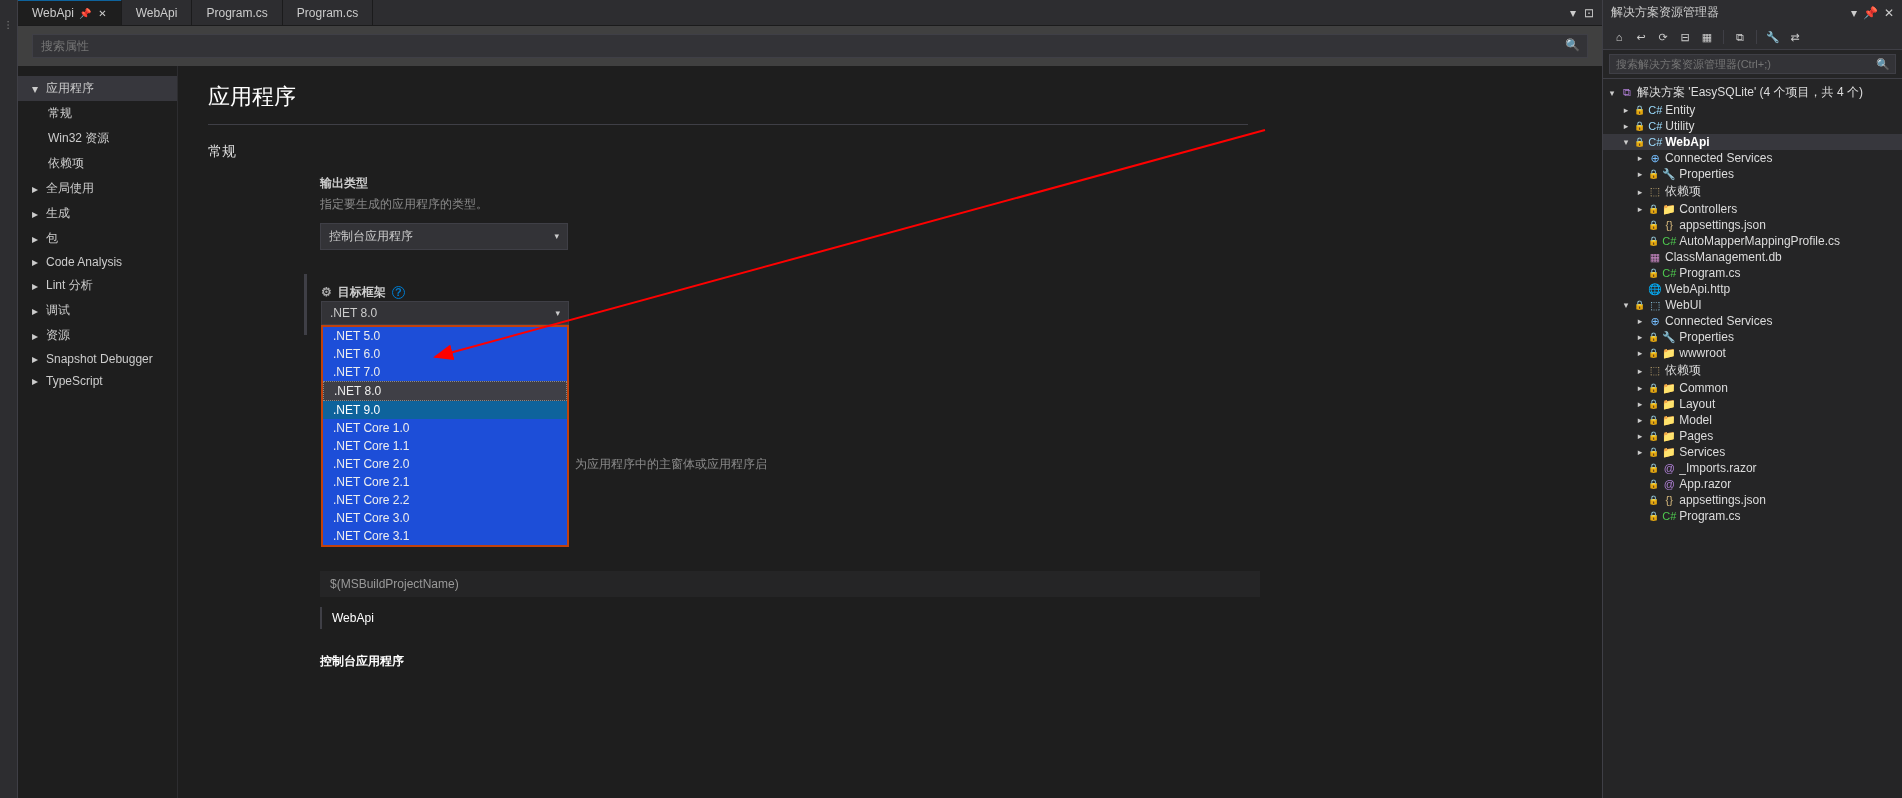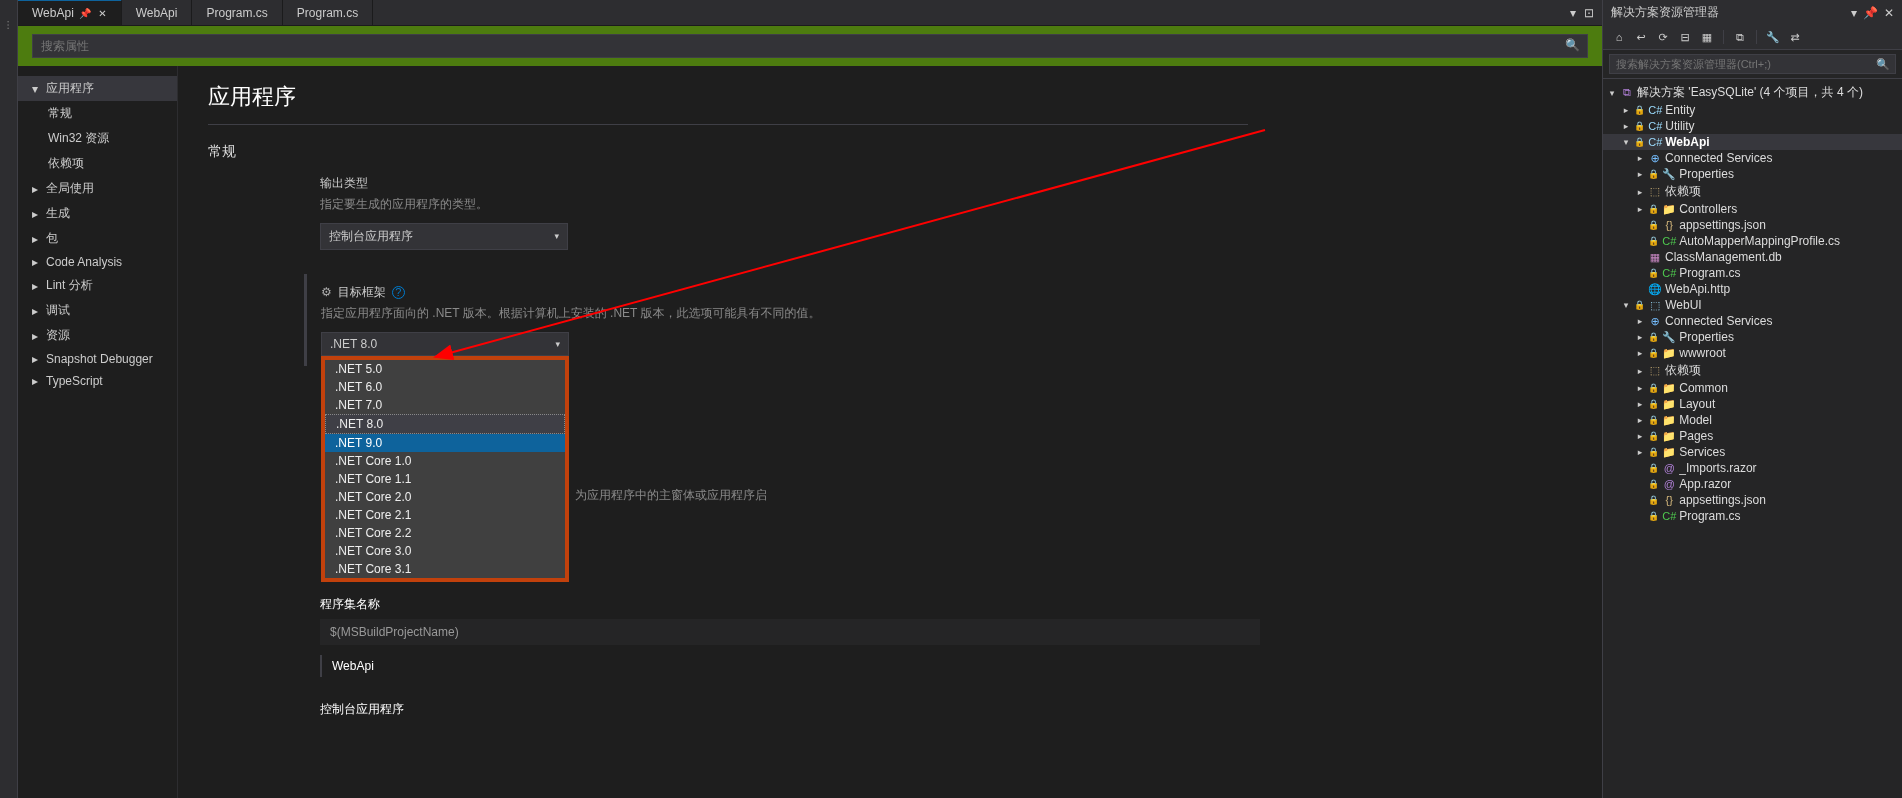--- a/index.html
+++ b/index.html
@@ -9,47 +9,47 @@
 .left-rail .v { writing-mode:vertical-rl; color:#888; font-size:10px; }
 .main { flex:1; display:flex; flex-direction:column; }
 .tabs { display:flex; background:#2d2d30; height:26px; border-bottom:1px solid #1b1b1c; align-items:stretch; }
 .tab { padding:0 14px; display:flex; align-items:center; color:#aaa; cursor:pointer; border-right:1px solid #1b1b1c; gap:6px; }
 .tab.active { background:#1e1e1e; color:#fff; border-top:2px solid #0e639c; margin-top:-1px; }
 .tab .x { color:#888; font-size:10px; }
 .tab.active .x { color:#ccc }
 .tab-spacer { flex:1 }
 .tab-icons { display:flex; align-items:center; padding-right:8px; gap:8px; color:#aaa; }
 .tab-icons span { cursor:pointer; }
-.search-row { padding:8px 14px; background:#4d7c0f; }
+.search-row { padding:8px 14px; background:#404040; }
 .search-input { width:100%; background:#333337; border:1px solid #3f3f46; color:#ccc; padding:4px 26px 4px 8px; outline:none; }
 .search-wrap { position:relative; }
 .search-wrap .mag { position:absolute; right:8px; top:4px; color:#ccc; }
 .content { display:flex; flex:1; overflow:hidden; }
 .sidebar { width:160px; padding:10px 0; background:#1e1e1e; border-right:1px solid #2d2d30; overflow:auto; }
 .sidebar .item { padding:4px 14px; cursor:pointer; color:#ccc; display:flex; align-items:center; gap:6px; }
 .sidebar .item.sub { padding-left:30px; }
 .sidebar .item.sel { background:#37373d; }
 .sidebar .caret { width:8px; display:inline-block; color:#ccc; }
 .page { flex:1; overflow:auto; padding:12px 30px 40px 30px; position:relative; }
 .page h1 { font-size:22px; color:#fff; font-weight:400; margin:4px 0 12px; }
 .page hr { border:none; border-top:1px solid #3f3f46; margin:0 0 18px 0; width:1040px; }
 .section-title { font-size:14px; color:#ddd; margin:0 0 14px; }
 .prop-block { margin:0 0 24px 112px; width:940px; }
-.prop-title { color:#fff; display:flex; align-items:center; gap:6px; }
+.prop-title { color:#fff; display:flex; align-items:center; gap:6px;font-weight:bold; }
 .prop-desc { color:#8a8a8a; margin:4px 0 10px; line-height:1.4; }
 .select { width:248px; background:#333337; border:1px solid #3f3f46; padding:4px 8px; color:#fff; display:flex; justify-content:space-between; align-items:center; cursor:pointer; }
 .select .arr { color:#ccc; font-size:9px; }
 .framed { border-left:3px solid #3f3f46; padding:10px 0 10px 14px; margin-left:96px; width:960px; }
 .readonly { background:#252526; padding:6px 10px; color:#999; width:940px; margin-top:6px; }
 .subval { color:#fff; border-left:2px solid #3f3f46; padding:4px 10px; margin-top:10px; }
 .help { color:#007acc; font-size:11px; border:1px solid #007acc; border-radius:50%; width:13px; height:13px; display:inline-flex; align-items:center; justify-content:center; }
 .gear { color:#aaa; }
 
 
-.dropdown { position:absolute; background:#404040; border:4px solid #c2410c; width:248px; z-index:10; }
+.dropdown { position:absolute; background:#1d4ed8; border:2px solid #c2410c; width:248px; z-index:10; }
 .dropdown .opt { padding:2px 10px; color:#eee; cursor:pointer; }
 .dropdown .opt.selected { background:#3f3f46; border:1px dotted #888; }
 .dropdown .opt.hl { background:#0e639c; color:#fff; }
 
 
 .right-panel { width:300px; background:#252526; display:flex; flex-direction:column; border-left:1px solid #3f3f46; }
 .rp-title { background:#2d2d30; padding:4px 8px; display:flex; justify-content:space-between; align-items:center; }
 .rp-title .btns { display:flex; gap:6px; color:#ccc; font-size:10px; }
 .rp-toolbar { display:flex; gap:6px; padding:4px 8px; background:#2d2d30; border-bottom:1px solid #3f3f46; align-items:center; }
 .rp-toolbar .tb { width:16px; height:16px; display:inline-flex; align-items:center; justify-content:center; color:#ccc; cursor:pointer; font-size:11px; }
@@ -176,21 +176,20 @@
               <span class="arr">▾</span>
           </div>
         </div>
 
         <div class="framed">
           <div class="prop-title">
             <span class="gear">⚙</span>
             <span>目标框架</span>
             <span class="help">?</span>
           </div>
-          <div class="prop-desc">指定应用程序面向的 .NET 版本。根据计算机上安装的 .NET 版本，此选项可能具有不同的值。</div>
           <div style="position:relative">
             <div class="select">
               <span>.NET 8.0</span>
                 <span class="arr">▾</span>
             </div>
             <div class="dropdown" id="tf-dropdown" style="left:0;top:24px;">
                 <div class="opt">.NET 5.0</div>
                 <div class="opt">.NET 6.0</div>
                 <div class="opt">.NET 7.0</div>
                 <div class="opt selected">.NET 8.0</div>
@@ -203,21 +202,20 @@
                 <div class="opt">.NET Core 3.0</div>
                 <div class="opt">.NET Core 3.1</div>
               </div>
             <div style="position:absolute;left:254px;top:155px;color:#8a8a8a">为应用程序中的主窗体或应用程序启</div>
           </div>
         </div>
 
         <div style="height:230px"></div>
 
         <div class="prop-block">
-          <div class="prop-title">程序集名称</div>
           <div class="readonly">$(MSBuildProjectName)</div>
           <div class="subval">WebApi</div>
         </div>
 
         <div class="prop-block">
           <div class="prop-title">控制台应用程序</div>
         </div>
       </div>
     </div>
   </div>

